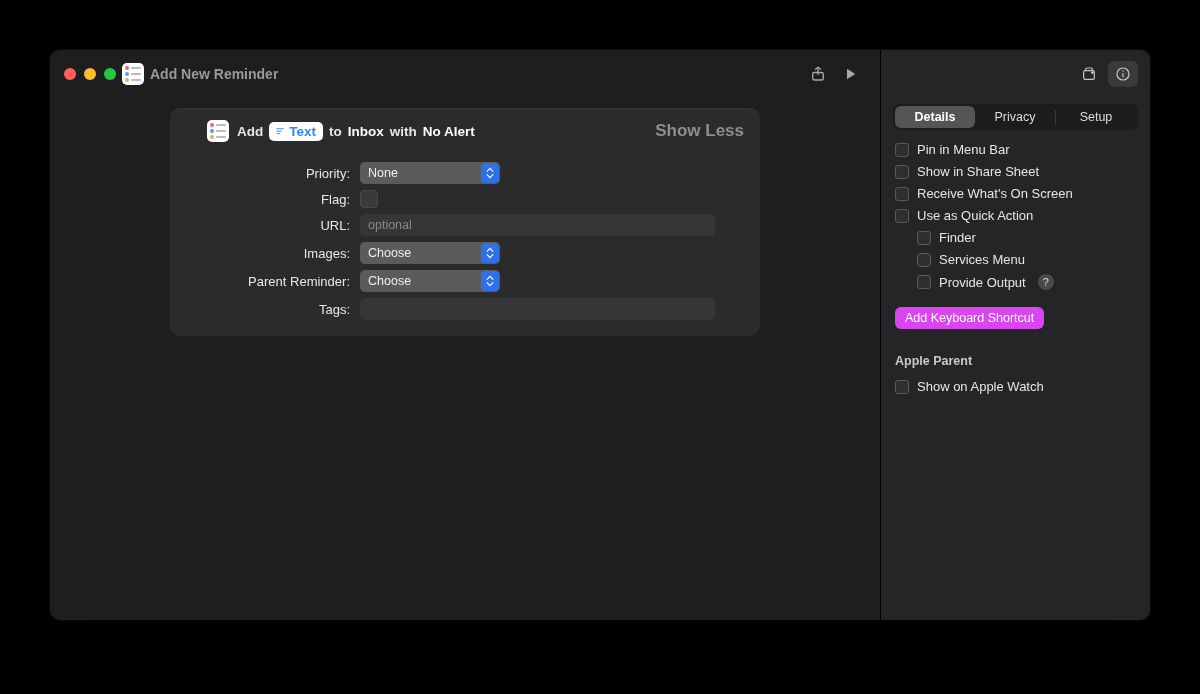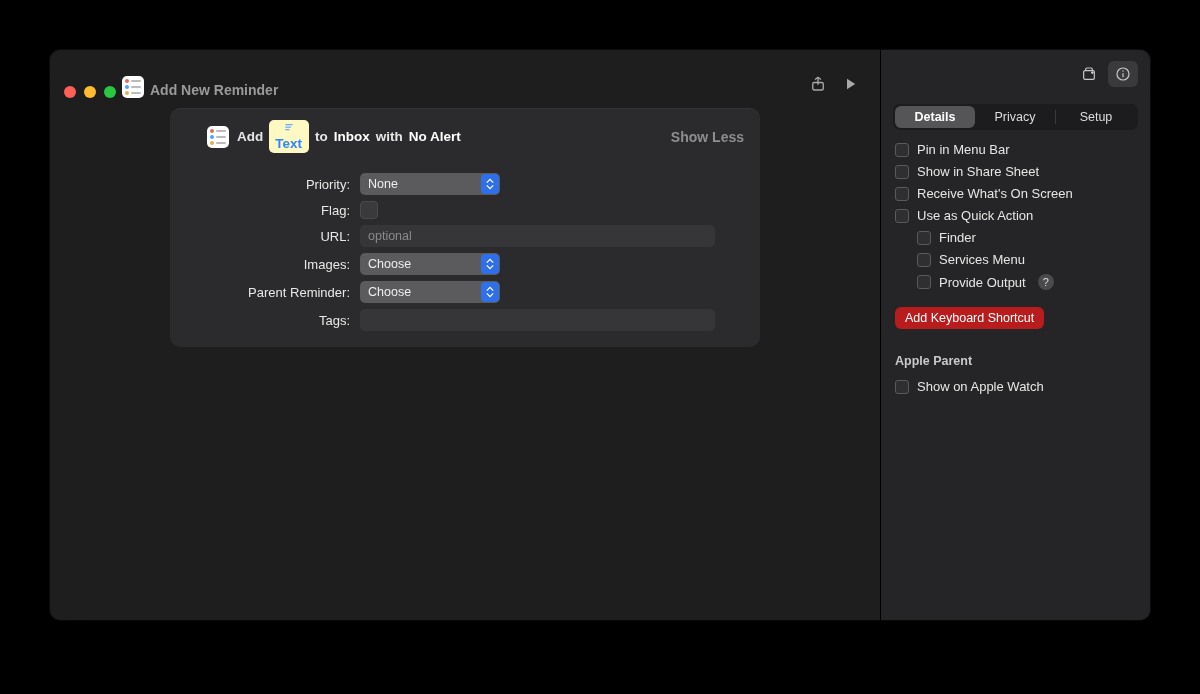--- a/index.html
+++ b/index.html
@@ -12,21 +12,21 @@
     border-radius: 10px;
     box-shadow: 0 20px 60px rgba(0,0,0,.8), 0 0 0 1px rgba(255,255,255,.06);
     display: flex;
     overflow: hidden;
   }
   
   .main { flex: 1; display: flex; flex-direction: column; }
   .titlebar {
     height: 48px;
     display: flex;
-    align-items: flex-end;
+    align-items: center;
     padding: 0 14px;
   }
   .traffic { display: flex; gap: 8px; margin-right: 6px; }
   .tl { width: 12px; height: 12px; border-radius: 50%; }
   .tl.red { background: #ff5f57; }
   .tl.yellow { background: #febc2e; }
   .tl.green { background: #28c840; }
   .app-icon {
     width: 22px; height: 22px; border-radius: 5px; background: #fff;
     display:flex; align-items:center; justify-content:center; flex-direction:column; gap:2px;
@@ -50,26 +50,26 @@
     box-shadow: 0 1px 0 rgba(255,255,255,.04) inset;
     padding-bottom:10px;
   }
   .card-head {
     display:flex; align-items:center; gap:8px;
     padding:12px 16px 10px 14px;
     margin-left:23px;
   }
   .card-title-row { display:flex; align-items:center; gap:6px; font-weight:600; font-size:13.5px; flex:1; }
   .pill {
-    background:#fef9c3; border-radius:5px; padding:2px 7px 2px 6px;
-    color:#2f86ff; font-weight:600; display:inline-flex; align-items:center; gap:4px;flex-direction:column;
+    background:#ffffff; border-radius:5px; padding:2px 7px 2px 6px;
+    color:#2f86ff; font-weight:600; display:inline-flex; align-items:center; gap:4px;
   }
   .pill .pill-icon { color:#6aa7ff; }
   .link-blue { color:#ffffff; font-weight:700; }
-  .show-less { color:#8e8e92; font-size:14px; font-weight:600; cursor:pointer; }
+  .show-less { color:#8e8e92; font-size:17px; font-weight:600; cursor:pointer; }
 
   .form { padding: 4px 40px 0 40px; }
   .frow { display:flex; align-items:center; margin:6px 0; }
   .flabel { width:150px; text-align:right; padding-right:10px; color:#e8e8e8; font-size:13px; }
   .fcontrol { flex:0 0 auto; }
   .select {
     position:relative;
     width:140px; height:22px; background:#5b5b5e;
     border-radius:5px; display:flex; align-items:center; padding:0 8px;
     color:#eee; font-size:12.5px;
@@ -117,21 +117,21 @@
   .segmented .seg.active { background:#555558; font-weight:600; color:#fff; }
   .segmented .sep { width:1px; background:#3a3a3c; margin:4px 0; }
 
   .options { padding: 2px 14px; display:flex; flex-direction:column; gap:7px; }
   .opt { display:flex; align-items:center; gap:8px; font-size:13px; }
   .opt.indent { padding-left:22px; }
   .cb { width:14px; height:14px; border-radius:3px; border:1px solid #5a5a5c; background:#2f2f31; flex:0 0 auto; }
   .help-dot { width:16px; height:16px; border-radius:50%; background:#4a4a4c; color:#ddd; display:flex; align-items:center; justify-content:center; font-size:11px; margin-left:4px; }
   .action-btn {
     margin: 10px 0 4px 0; align-self:flex-start;
-    background:#b91c1c; color:#fff; border:0; border-radius:6px;
+    background:#d946ef; color:#fff; border:0; border-radius:6px;
     padding:4px 10px; font-size:12.5px; cursor:pointer;
   }
   .section-label { color:#c9c9cb; font-size:12.5px; font-weight:600; margin:14px 0 4px 0; }
 </style>
 </head>
 <body>
 
 <div class="window">
 
   <div class="main">

